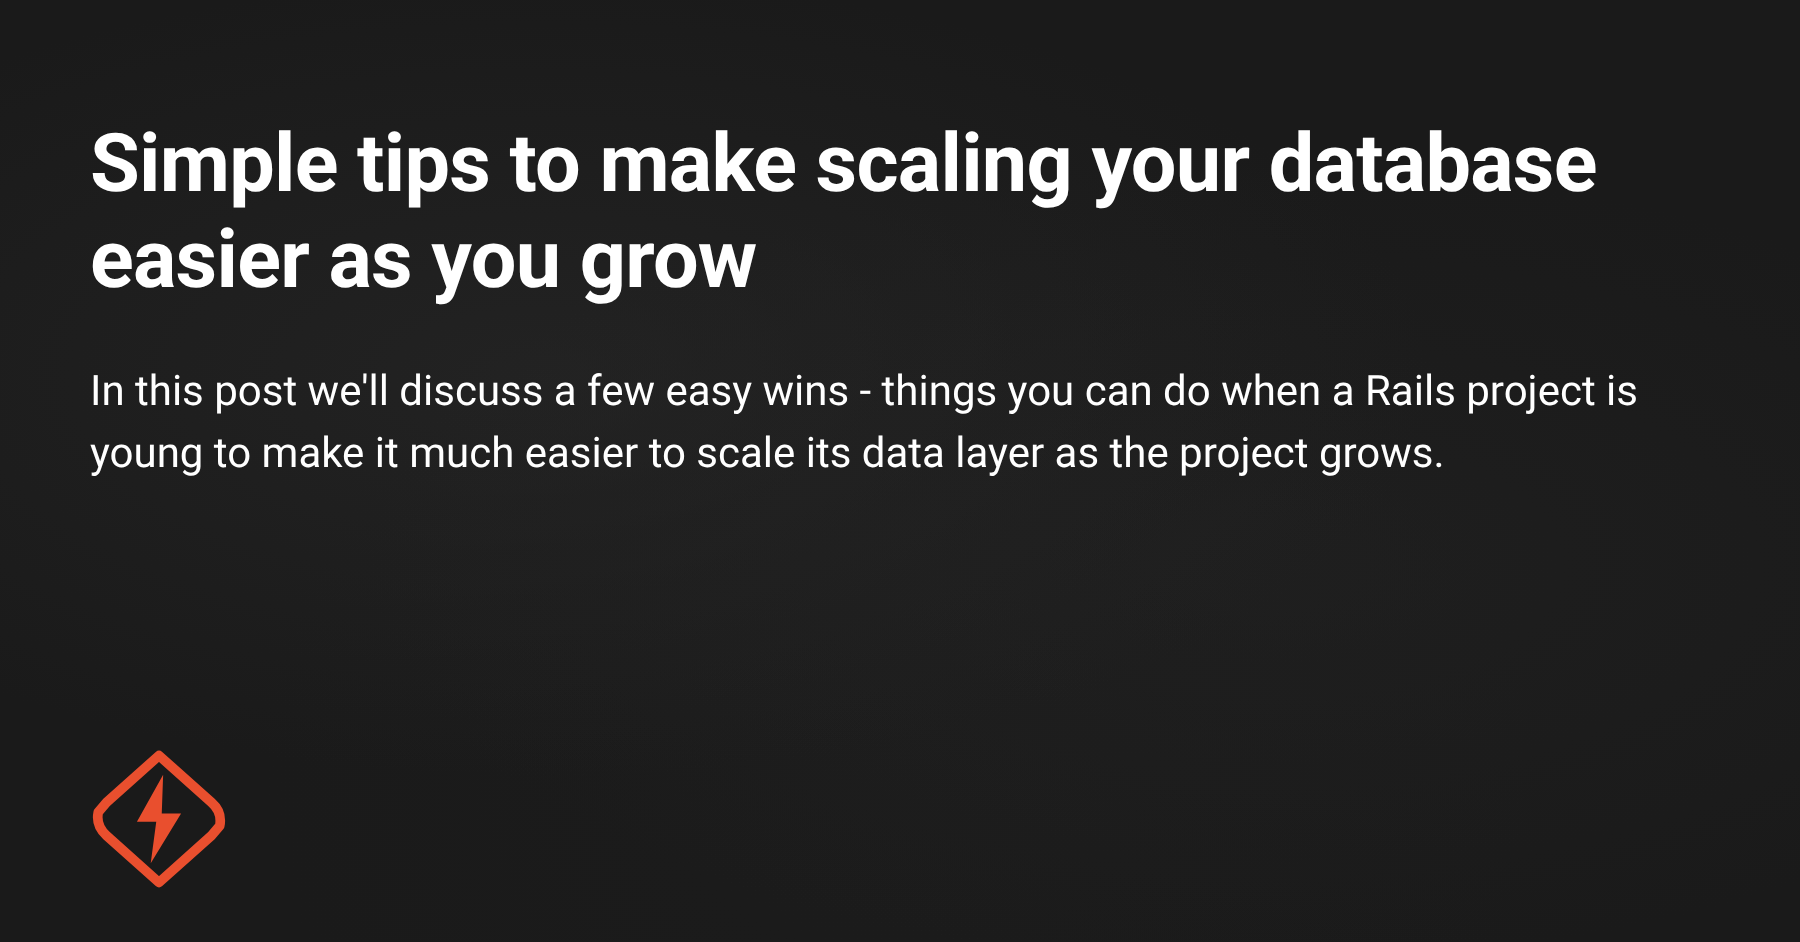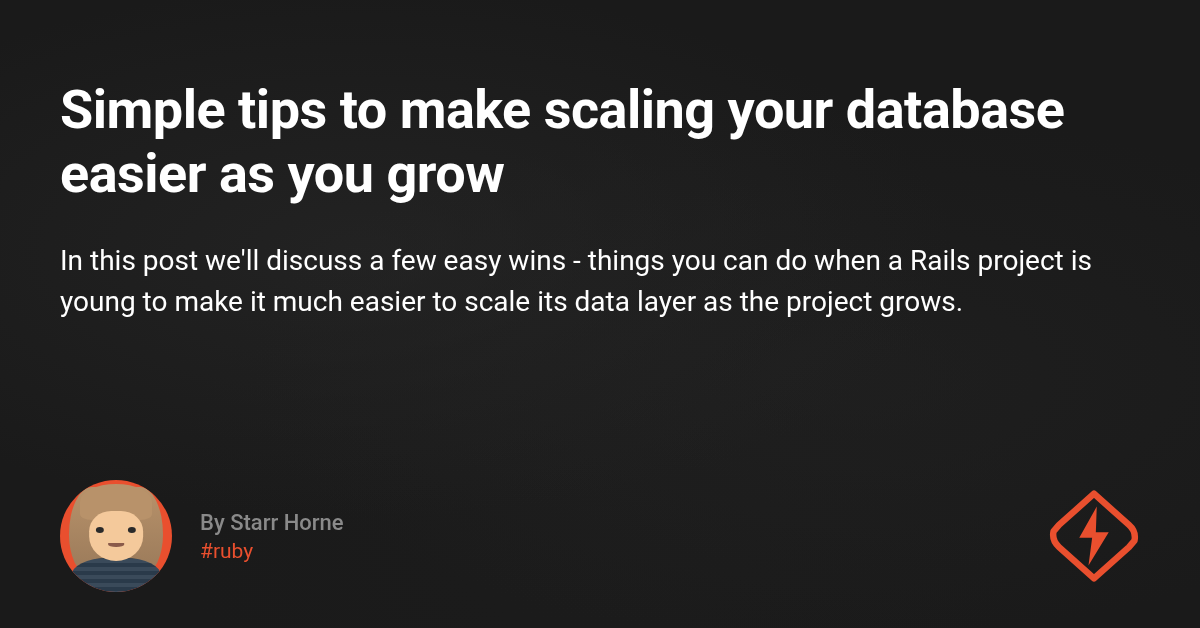--- a/index.html
+++ b/index.html
@@ -165,38 +165,20 @@
     }
   </style>
 </head>
 <body>
 
 <div class="container">
   <h1 class="title">Simple tips to make scaling your database easier as you grow</h1>
   <p class="description">In this post we'll discuss a few easy wins - things you can do when a Rails project is young to make it much easier to scale its data layer as the project grows.</p>
 
   <div class="footer">
-    <div class="author-section">
-      <div class="avatar">
-        <div class="avatar-hair-left"></div>
-        <div class="avatar-hair-right"></div>
-        <div class="avatar-hair-top"></div>
-        <div class="avatar-face-detail"></div>
-        <div class="avatar-eyes">
-          <div class="avatar-eye"></div>
-          <div class="avatar-eye"></div>
-        </div>
-        <div class="avatar-mouth"></div>
-        <div class="avatar-body"></div>
-      </div>
-      <div class="author-info">
-        <div class="byline">By Starr Horne</div>
-        <div class="tag">#ruby</div>
-      </div>
-    </div>
 
     <div class="logo">
       <svg viewBox="0 0 100 100" xmlns="http://www.w3.org/2000/svg">
         <path d="M 50 4 L 88 38 Q 96 45 94 55 L 88 62 L 50 96 L 12 62 Q 4 55 6 45 L 12 38 Z" fill="none" stroke="#e94f2e" stroke-width="7" stroke-linejoin="round"></path>
         <path d="M 53 18 L 34 52 L 48 52 L 44 82 L 66 46 L 52 46 Z" fill="#e94f2e"></path>
       </svg>
     </div>
   </div>
 </div>
 

